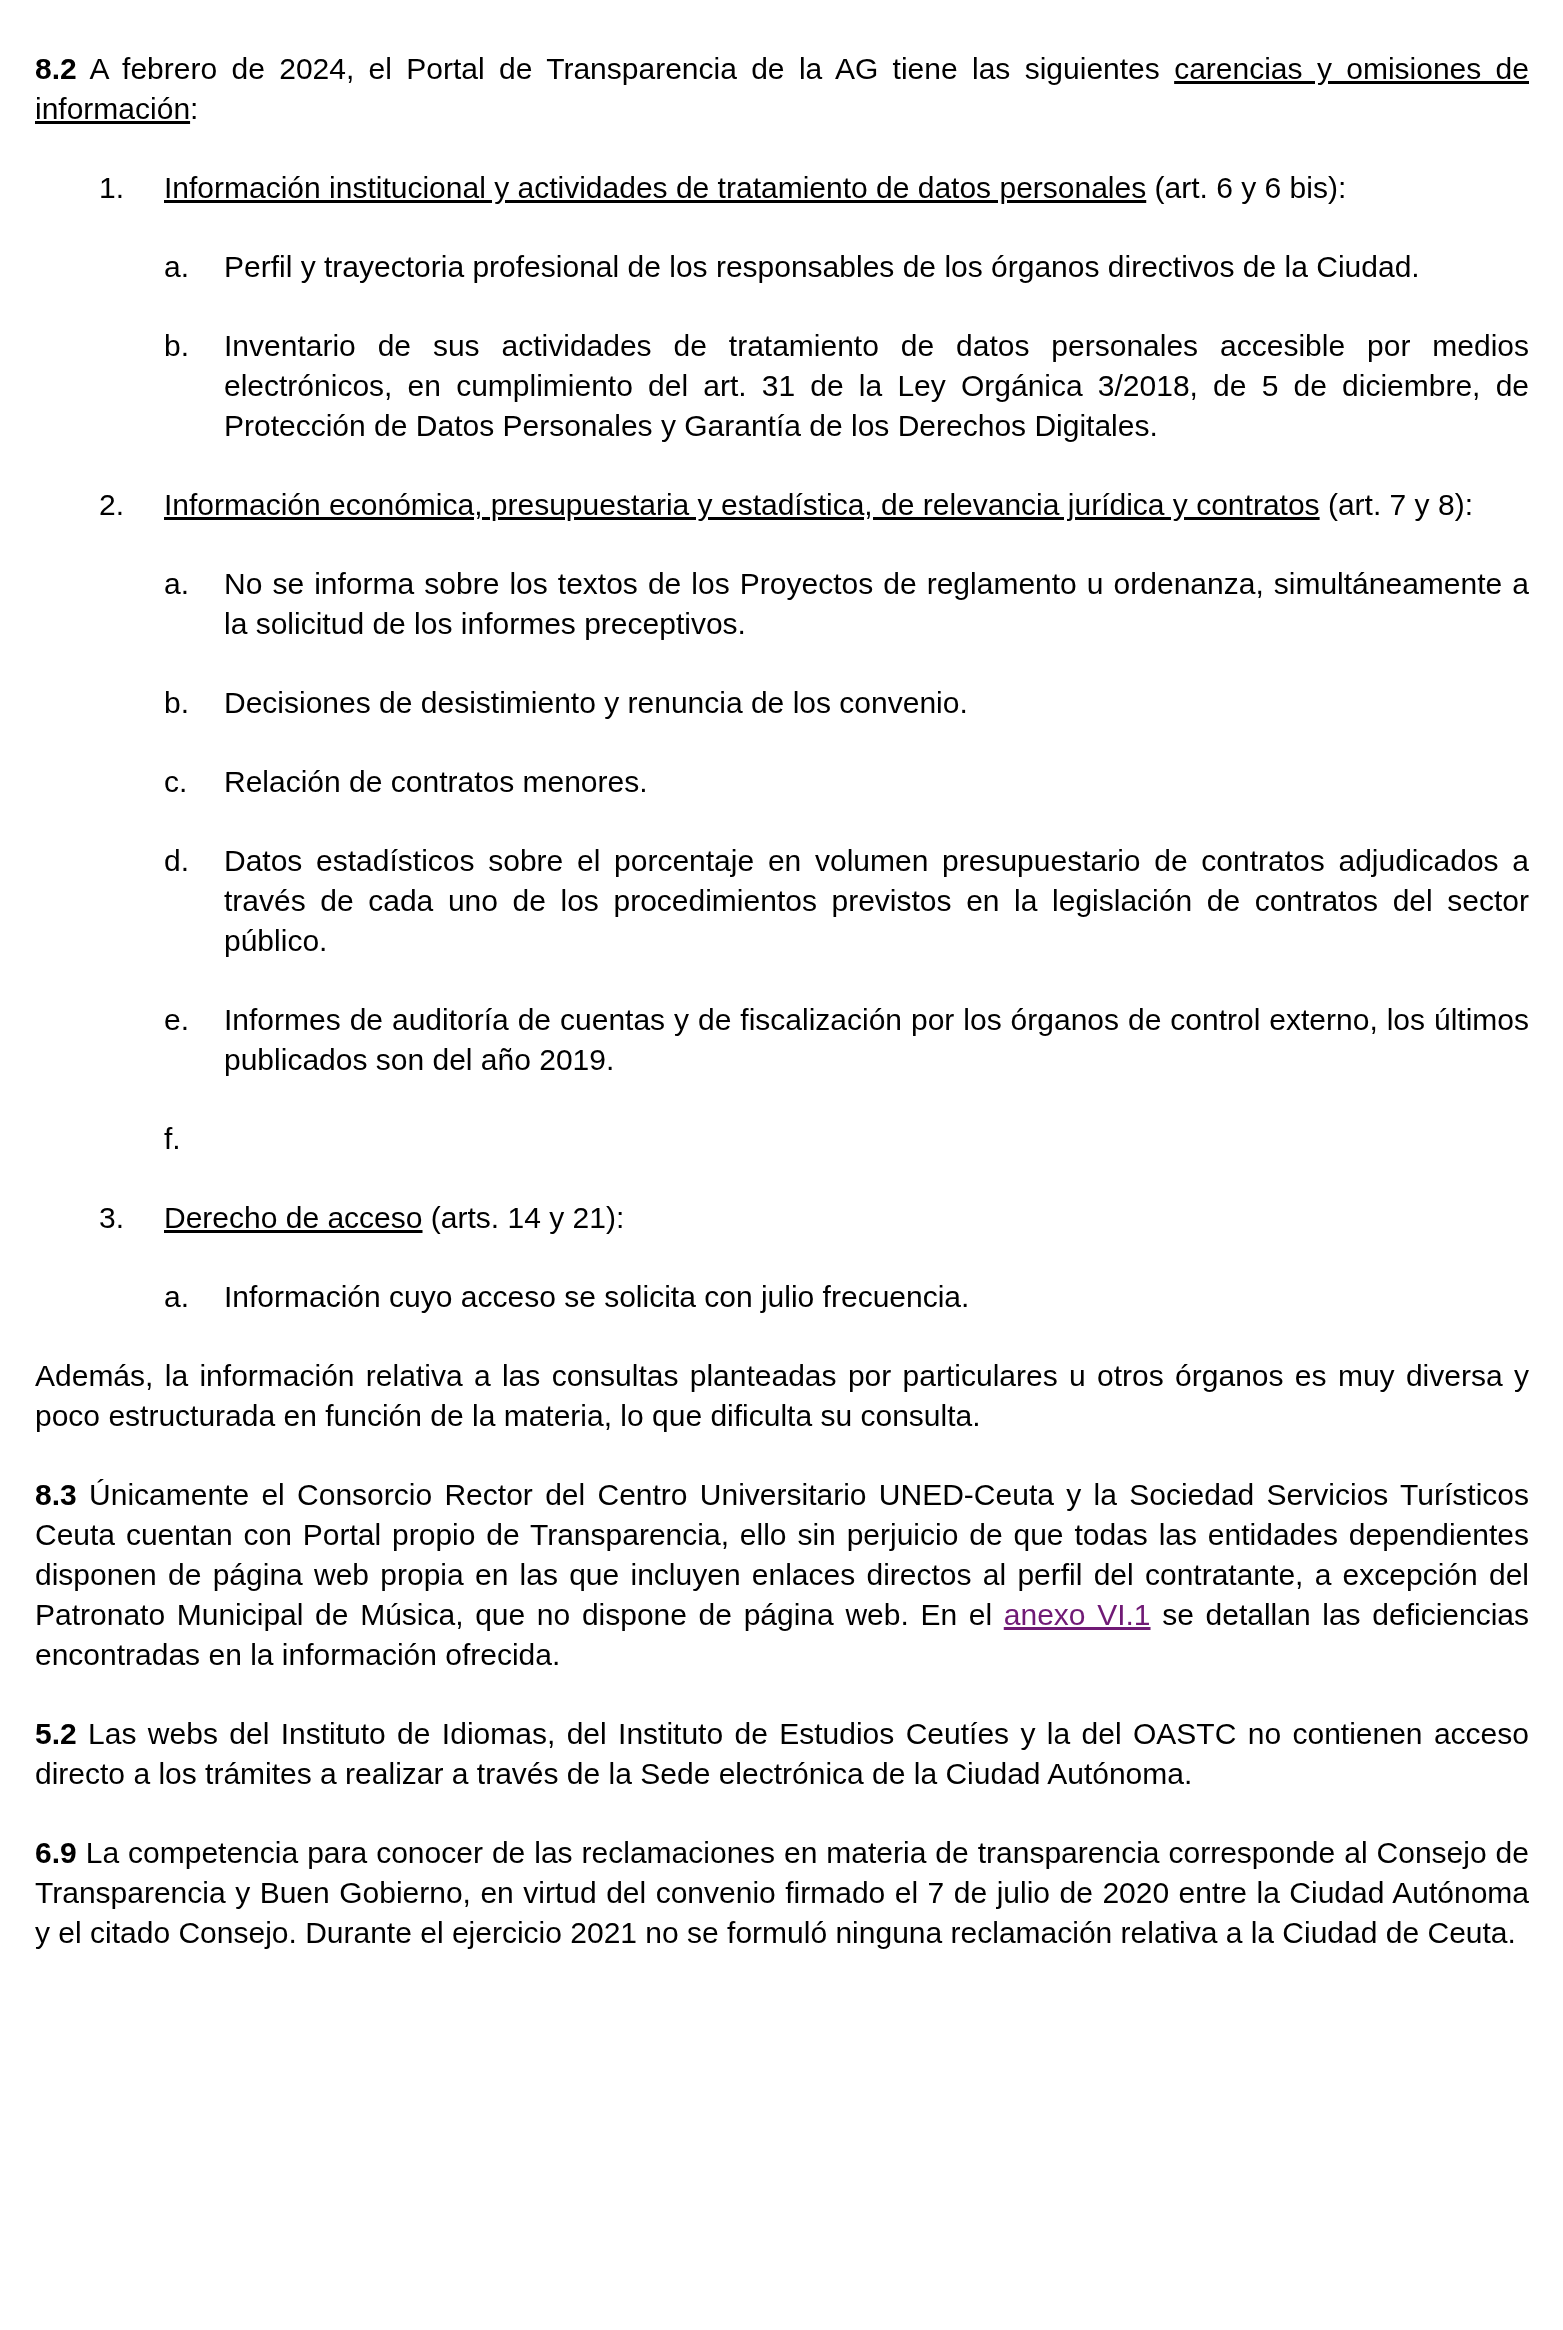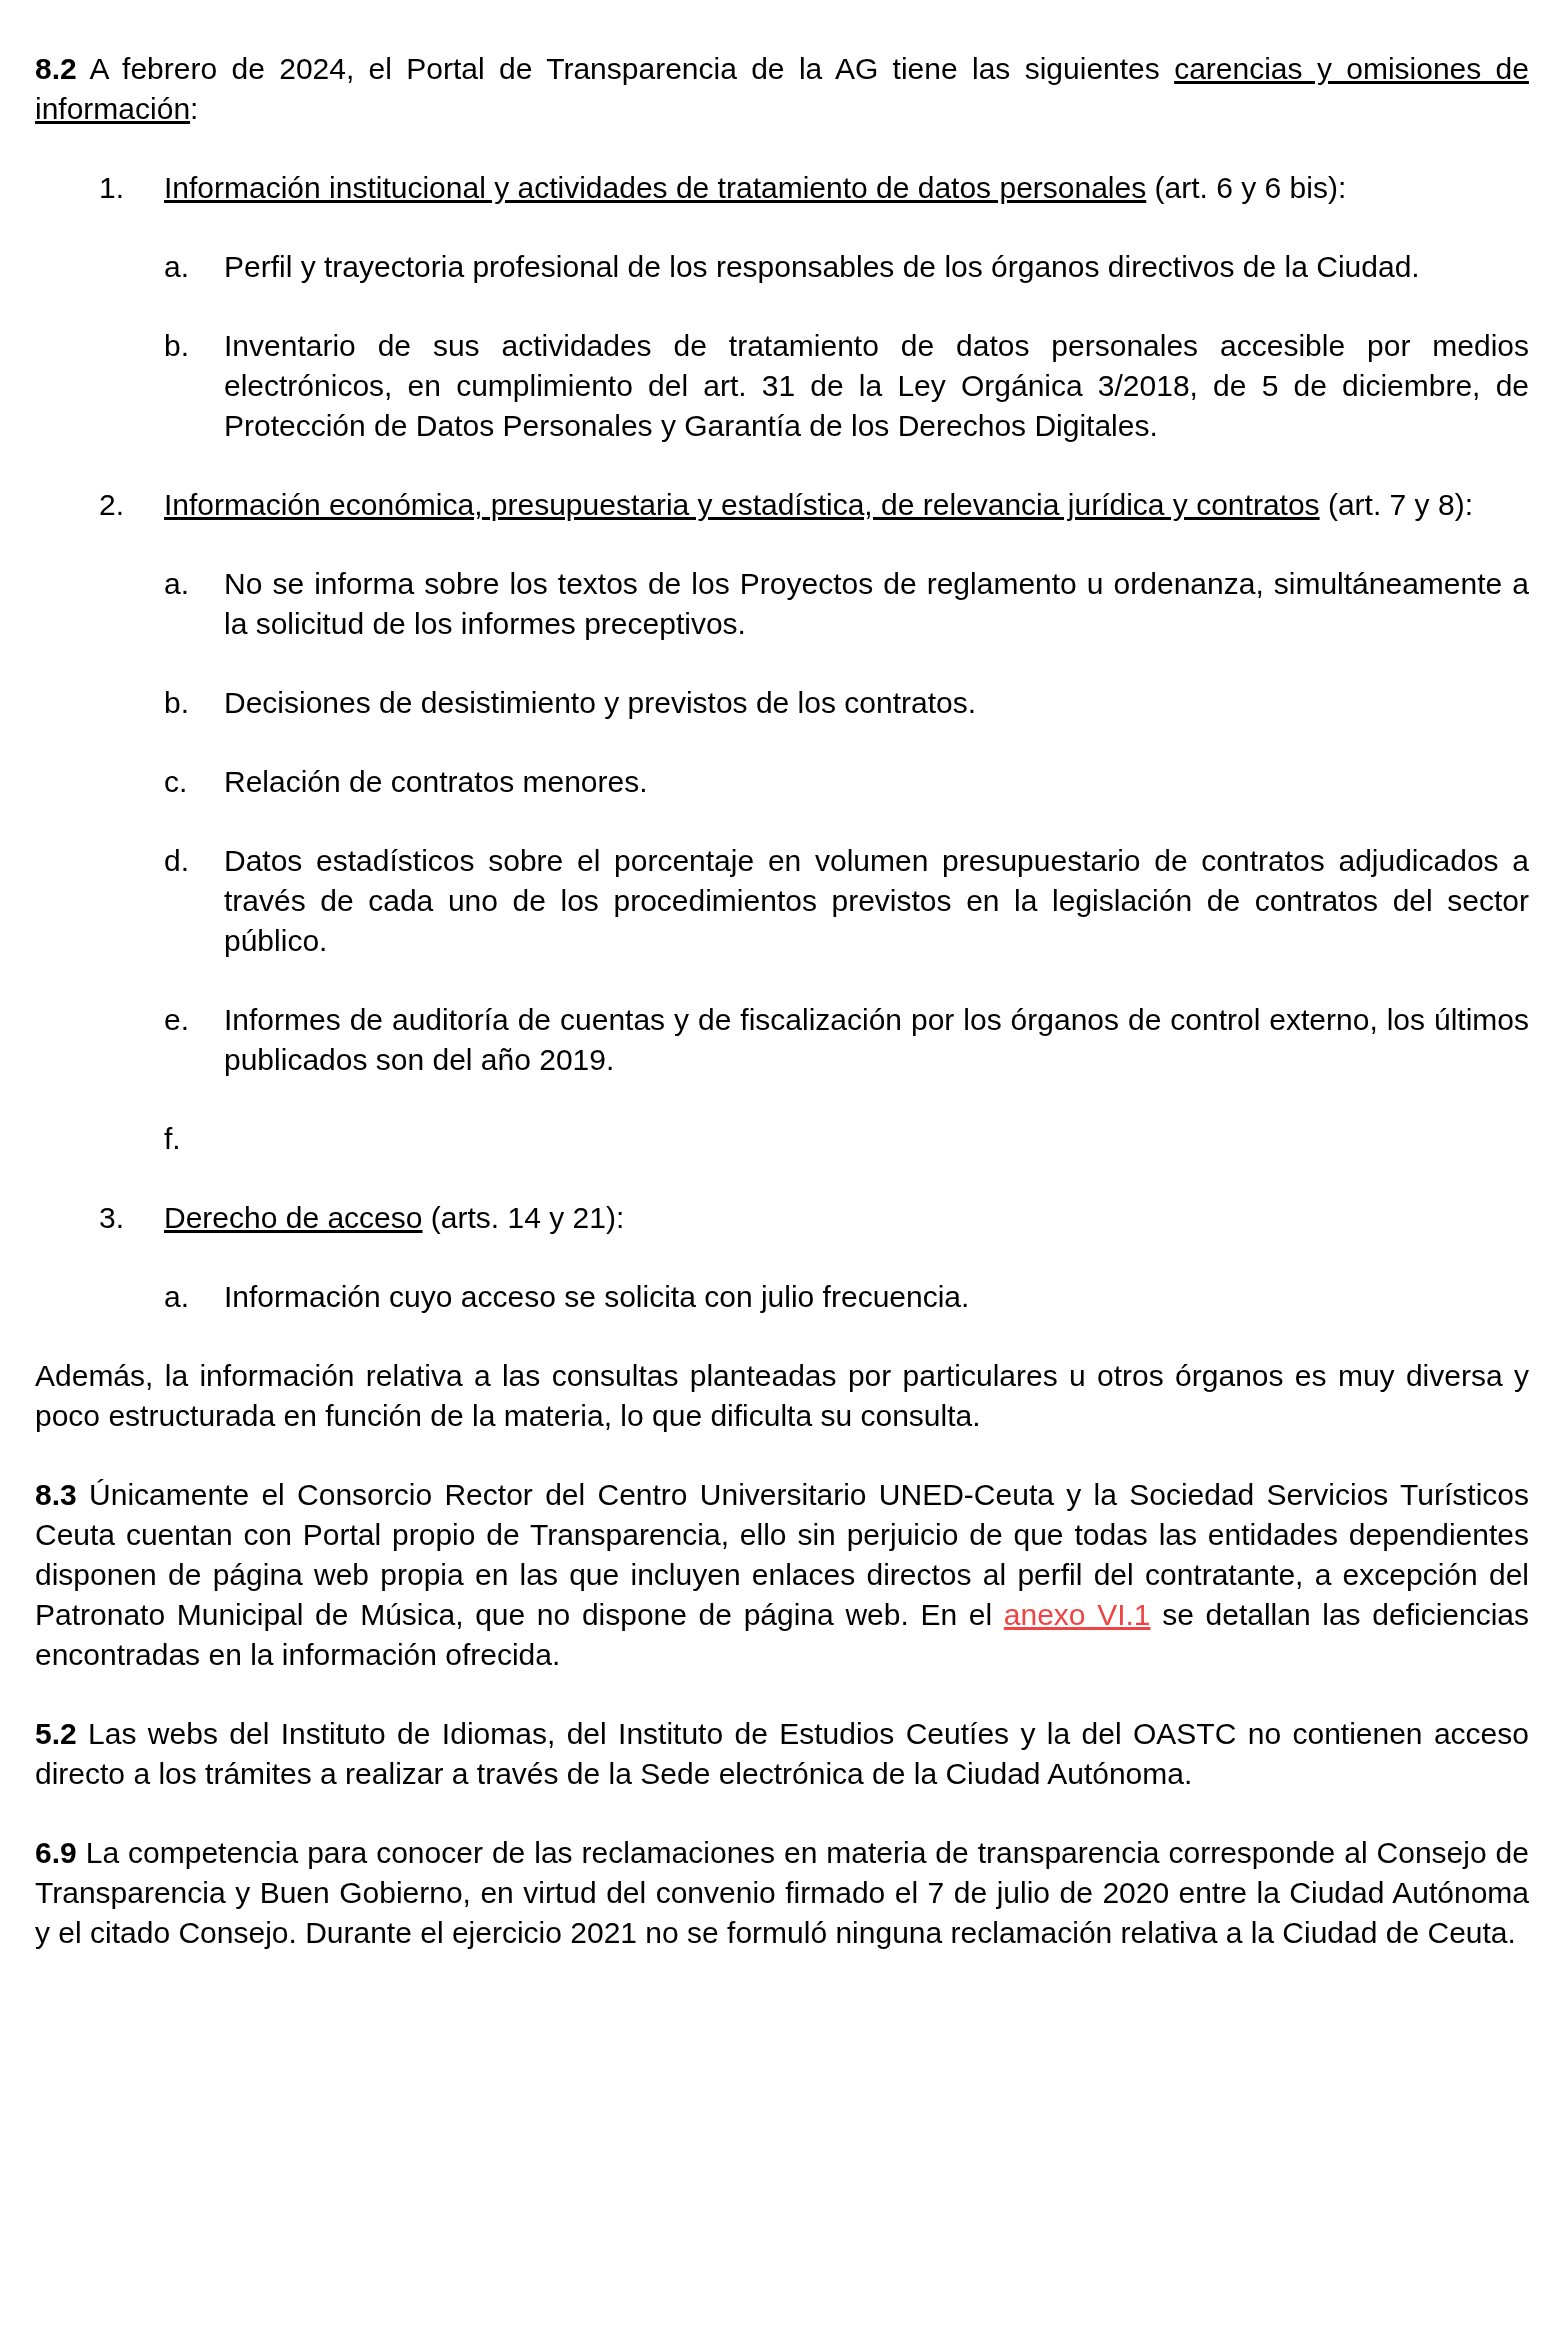--- a/index.html
+++ b/index.html
@@ -29,21 +29,21 @@
   }
   .li .marker { flex: none; }
   .li .body { flex: 1 1 auto; text-align: justify; }
   .li1 { padding-left: 64px; }
   .li1 > .marker { width: 65px; }
   .li2 { padding-left: 129px; }
   .li2 > .marker { width: 60px; }
   .b { font-weight: bold; }
   .u { text-decoration: underline; }
   a.doc-link {
-    color: #ef4444;
+    color: #701a75;
     text-decoration: underline;
     cursor: pointer;
   }
 </style>
 </head>
 <body>
 
 <div class="page">
 
   <p class="para"><span class="b">8.2</span><span> A febrero de 2024, el Portal de Transparencia de la AG tiene las siguientes </span><span class="u">carencias y omisiones de información</span><span>:</span></p>
@@ -68,21 +68,21 @@
     <div class="body"><span class="u">Información económica, presupuestaria y estadística, de relevancia jurídica y contratos</span><span> (art. 7 y 8):</span></div>
   </div>
 
   <div class="li li2">
     <span class="marker">a.</span>
     <div class="body">No se informa sobre los textos de los Proyectos de reglamento u ordenanza, simultáneamente a la solicitud de los informes preceptivos.</div>
   </div>
 
   <div class="li li2">
     <span class="marker">b.</span>
-    <div class="body">Decisiones de desistimiento y previstos de los contratos.</div>
+    <div class="body">Decisiones de desistimiento y renuncia de los convenio.</div>
   </div>
 
   <div class="li li2">
     <span class="marker">c.</span>
     <div class="body">Relación de contratos menores.</div>
   </div>
 
   <div class="li li2">
     <span class="marker">d.</span>
     <div class="body">Datos estadísticos sobre el porcentaje en volumen presupuestario de contratos adjudicados a través de cada uno de los procedimientos previstos en la legislación de contratos del sector público.</div>

